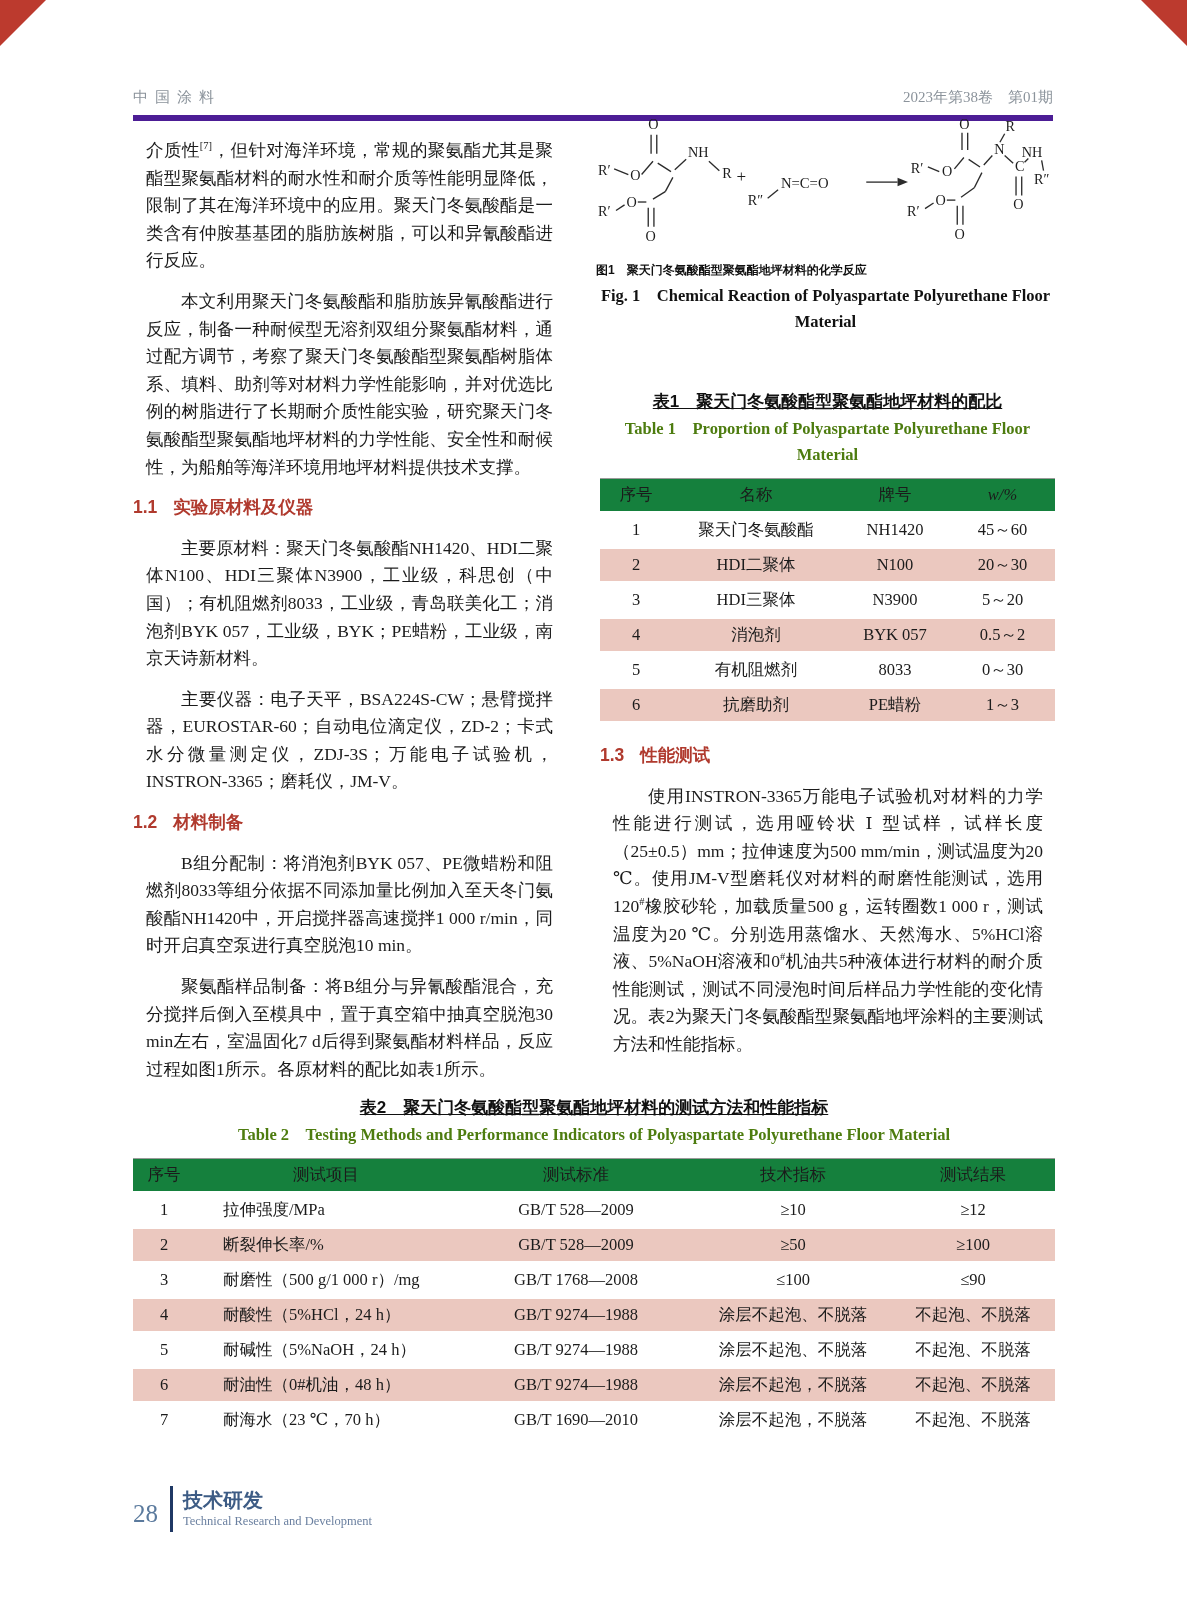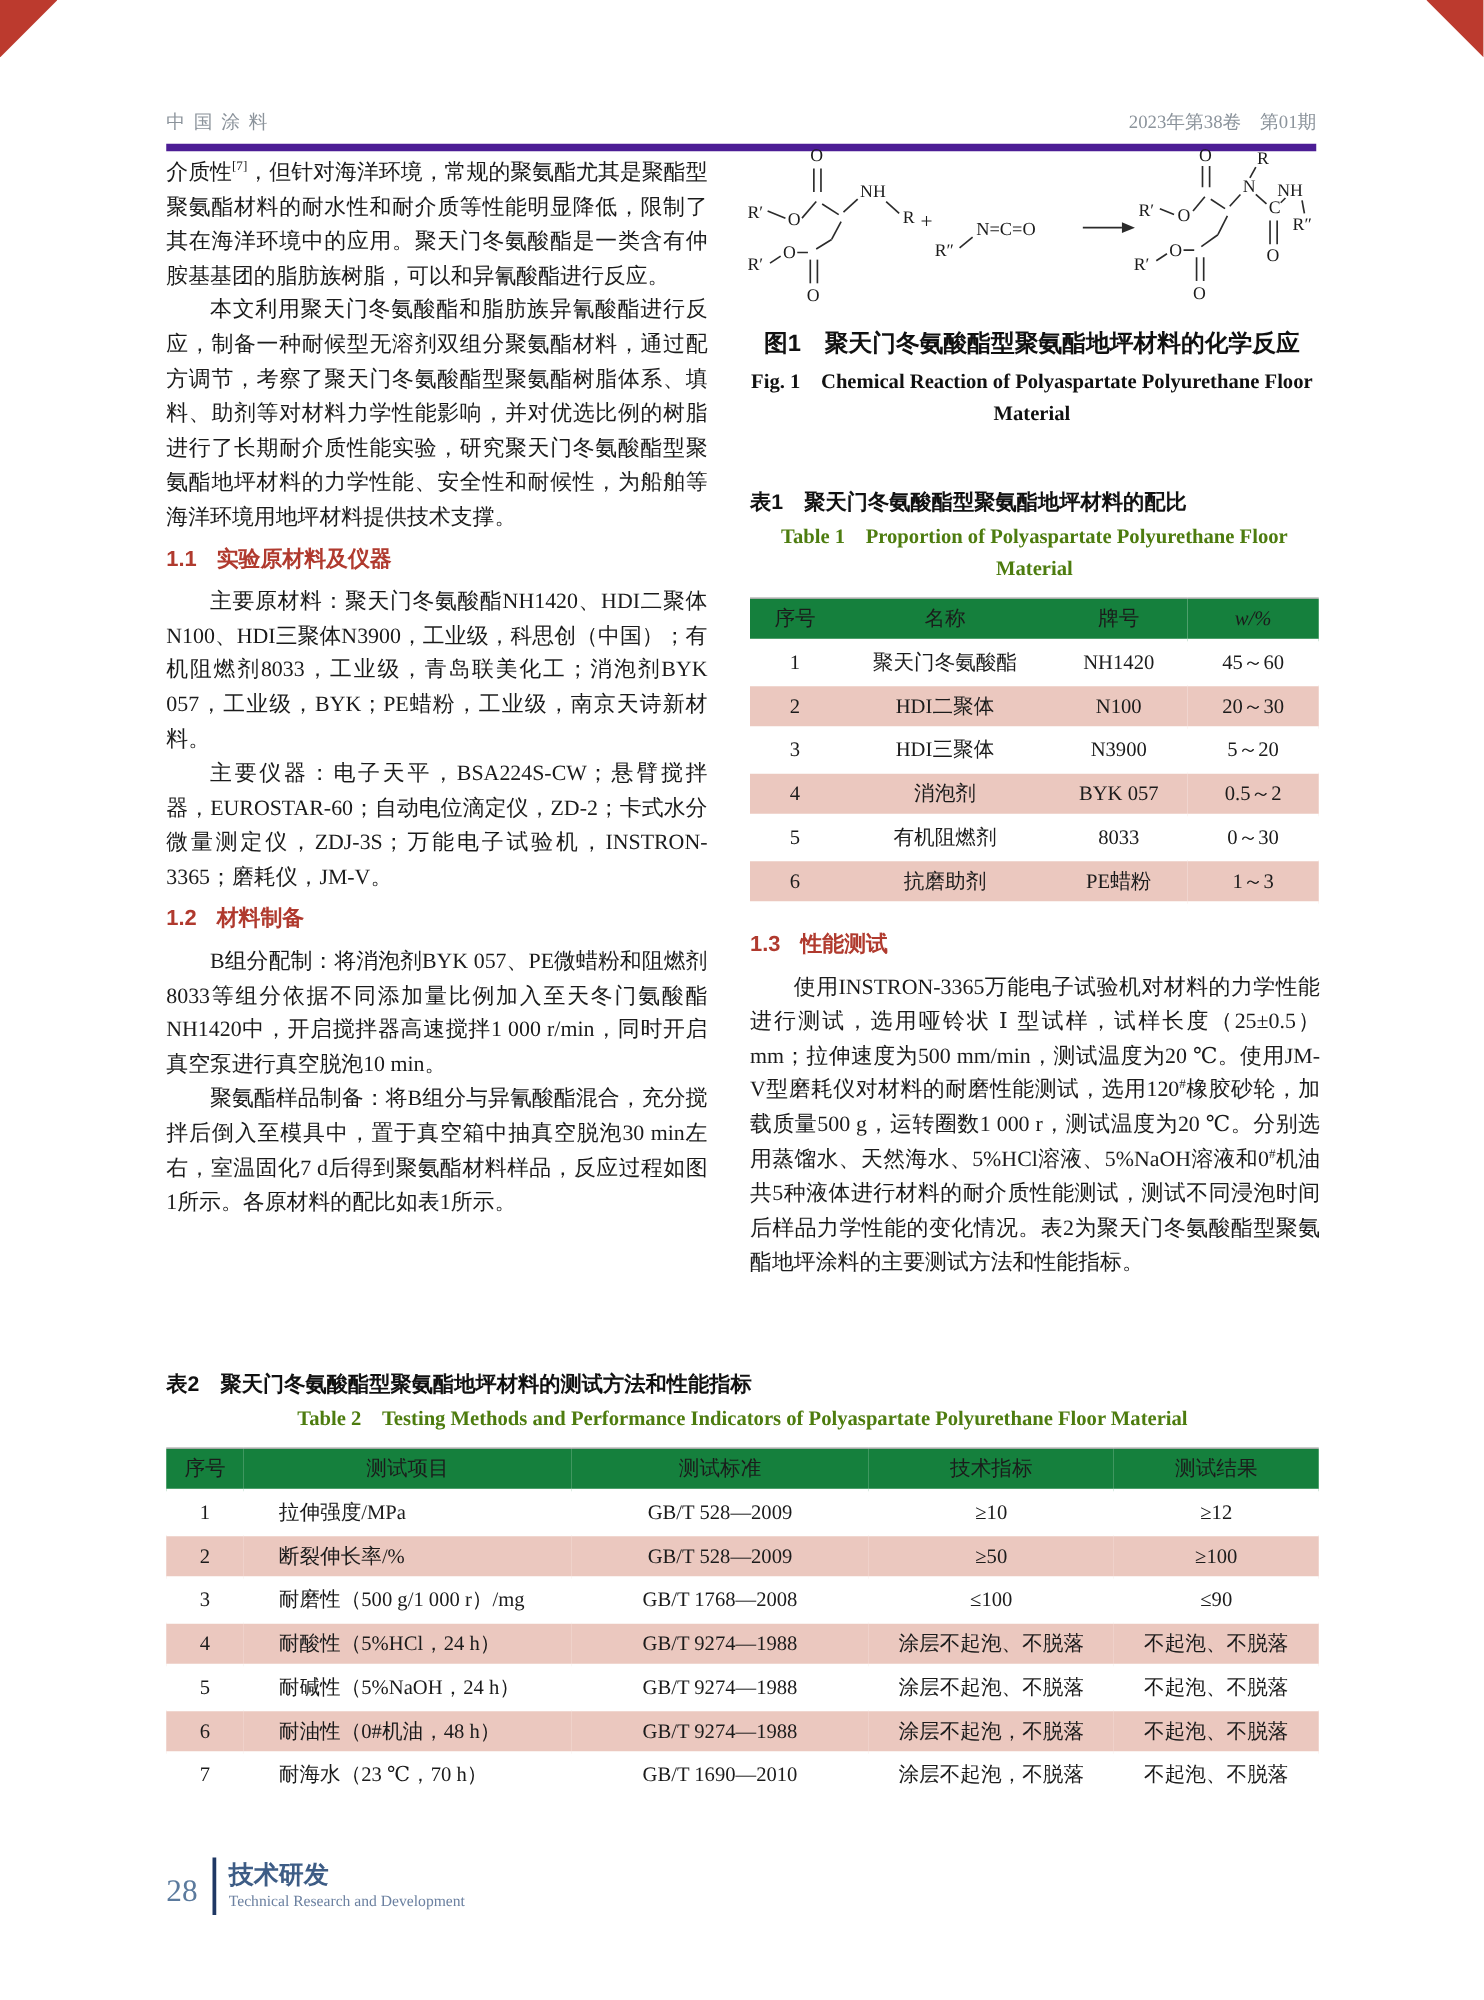--- a/index.html
+++ b/index.html
@@ -6,37 +6,37 @@
   body{width:1187px;height:1600px;position:relative;font-family:"Liberation Serif","DejaVu Serif",serif;color:#1b1b1b;overflow:hidden;}
   .tri{position:absolute;top:0;width:46px;height:46px;background:#bc3a2e;}
   .tri.left{left:0;clip-path:polygon(0 0,100% 0,0 100%);}
   .tri.right{right:0;clip-path:polygon(0 0,100% 0,100% 100%);}
 
   .pghead{position:absolute;left:133px;top:88px;width:920px;display:flex;justify-content:space-between;align-items:flex-end;color:#8b939b;font-size:15px;padding-bottom:8px;border-bottom:6px solid #4c1d95;}
   .pghead .jname{letter-spacing:7px;}
 
   .col{position:absolute;text-align:justify;font-size:17.5px;line-height:27.6px;}
   .leftcol{left:133px;top:124px;width:433px;}
-  .col p{margin:0;text-indent:2em;}
+  .col p{margin:13px;text-indent:2em;}
   .col p.noindent{text-indent:0;}
   sup{font-size:0.6em;vertical-align:super;line-height:0;}
 
   .h1sec{font-family:"Liberation Sans","DejaVu Sans",sans-serif;font-weight:bold;color:#a63529;font-size:23px;margin:16px 0 12px 0;text-indent:0;}
   .h1sec .num{margin-right:26px;}
   .h2sec{font-family:"Liberation Sans","DejaVu Sans",sans-serif;font-weight:bold;color:#b03a2e;font-size:17.5px;margin:6px 0 6px 0;text-indent:0;}
   .h2sec .num{margin-right:16px;}
 
   .figwrap{position:absolute;left:596px;top:116px;width:459px;}
   .figwrap svg{display:block;margin:0 auto;}
-  .figcap-cn{font-family:"Liberation Sans","DejaVu Sans",sans-serif;font-weight:bold;font-size:19px;text-align:center;margin-top:10px;color:#111;}
+  .figcap-cn{font-family:"Liberation Sans","DejaVu Sans",sans-serif;font-weight:bold;font-size:12px;margin-top:10px;color:#111;}
   .figcap-en{font-weight:bold;font-size:16.5px;text-align:center;line-height:26px;margin-top:4px;color:#111;}
 
   .t1wrap{position:absolute;left:600px;top:390px;width:455px;}
   .t2wrap{position:absolute;left:133px;top:1096px;width:922px;}
-  .ttl-cn{font-family:"Liberation Sans","DejaVu Sans",sans-serif;font-weight:bold;font-size:17px;text-align:left;color:#111;}
+  .ttl-cn{font-family:"Liberation Sans","DejaVu Sans",sans-serif;font-weight:bold;font-size:17px;text-align:center;color:#111;text-decoration:underline;}
   .ttl-en{font-weight:bold;font-size:16.5px;text-align:center;line-height:26px;margin-top:3px;color:#4d7c0f;}
 
   table{border-collapse:collapse;width:100%;margin-top:10px;font-size:16.5px;}
   table th,table td{font-weight:normal;text-align:center;border-bottom:3px solid #fff;padding:3px 2px;height:26px;}
   thead th{background:#15803d;}
   tbody tr:nth-child(even) td{background:#ebc8bf;}
   table{border-top:1px solid #9a9a9a;border-bottom:1px solid #9a9a9a;}
   .t1 col.c0{width:72px}.t1 col.c1{width:168px}.t1 col.c2{width:110px}.t1 col.c3{width:105px}
   .t2 col.c0{width:62px}.t2 col.c1{width:262px}.t2 col.c2{width:238px}.t2 col.c3{width:196px}.t2 col.c4{width:164px}
   .t2 td.item{text-align:left;padding-left:28px;}

